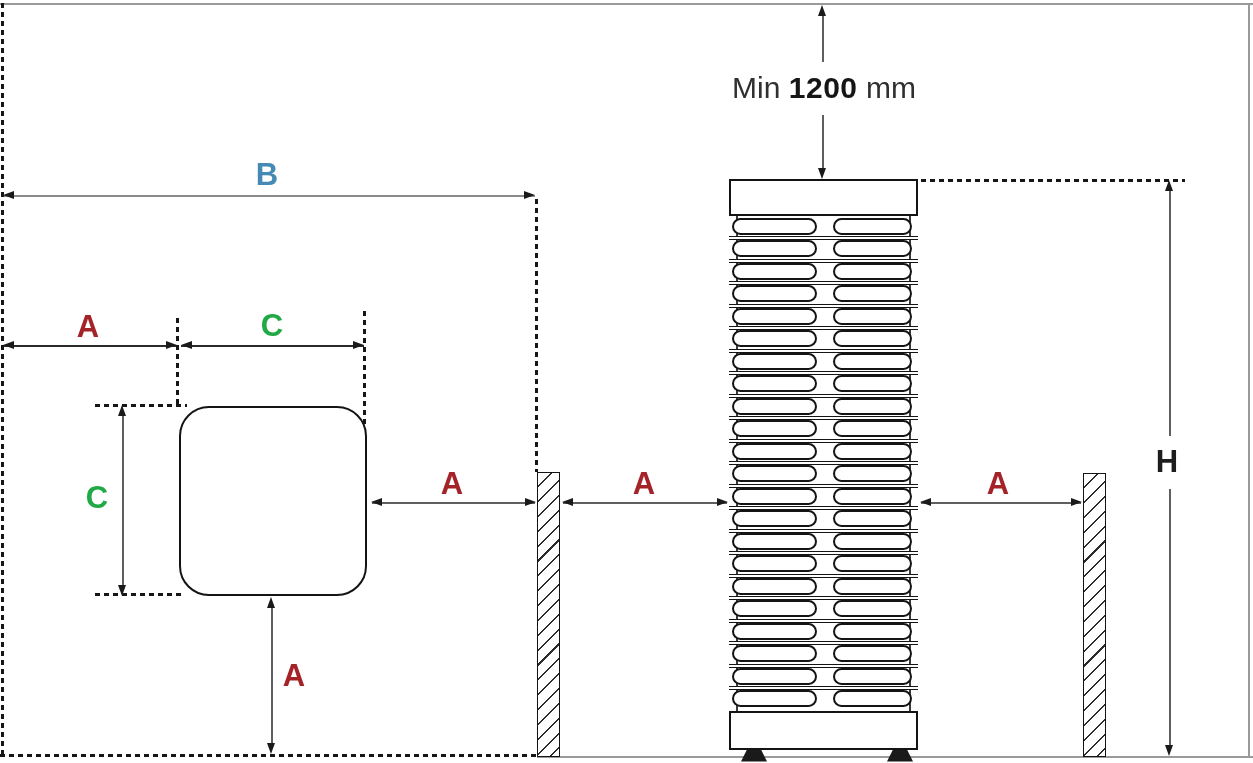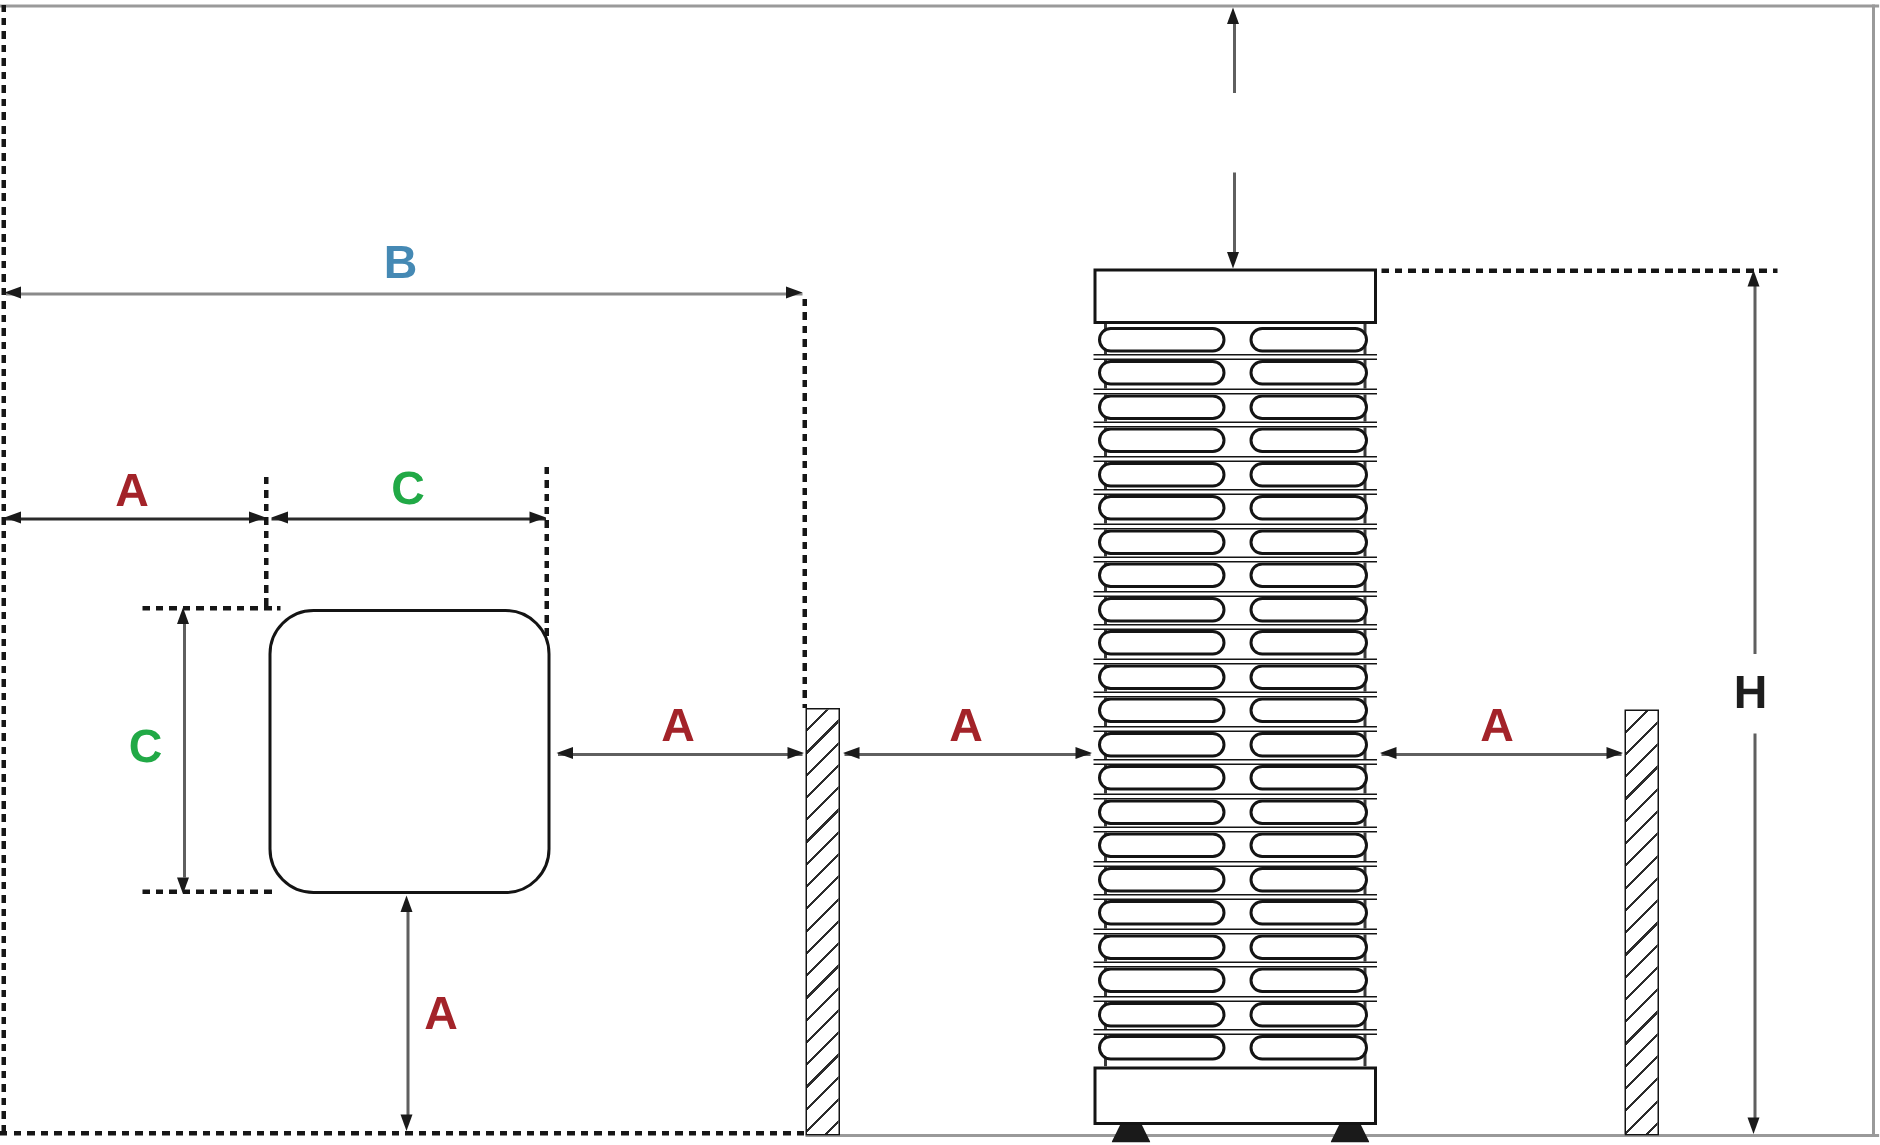--- a/index.html
+++ b/index.html
@@ -63,20 +63,25 @@
 <div id="canvas">
 
   <div class="gray-line" style="left:0;top:3px;width:1253px;height:2px;"></div>
   <div class="gray-line" style="left:1248px;top:3px;width:2px;height:754px;"></div>
   <div class="dv" style="left:1px;top:3px;height:752px;"></div>
   <div class="dh" style="left:0;top:754px;width:537px;"></div>
   <div class="gray-line" style="left:537px;top:756px;width:716px;height:2px;"></div>
 
   <div class="dim" style="left:822px;top:15px;width:2px;height:47px;"></div>
   <div class="ah u" style="left:818px;top:5px;"></div>
+  <div class="note">
+    <span>Min</span>
+    <b>1200</b>
+    <span>mm</span>
+  </div>
   <div class="dim" style="left:822px;top:115px;width:2px;height:54px;"></div>
   <div class="ah d" style="left:818px;top:168px;"></div>
 
   <div class="lbl blue" style="left:247px;top:158px;">B</div>
   <div class="dim light" style="left:4px;top:195px;width:531px;height:2.4px;"></div>
   <div class="ah l" style="left:3px;top:191px;"></div>
   <div class="ah r" style="left:524px;top:191px;"></div>
   <div class="dv" style="left:535px;top:199px;height:273px;"></div>
 
   <div class="lbl red" style="left:68px;top:310px;">A</div>

